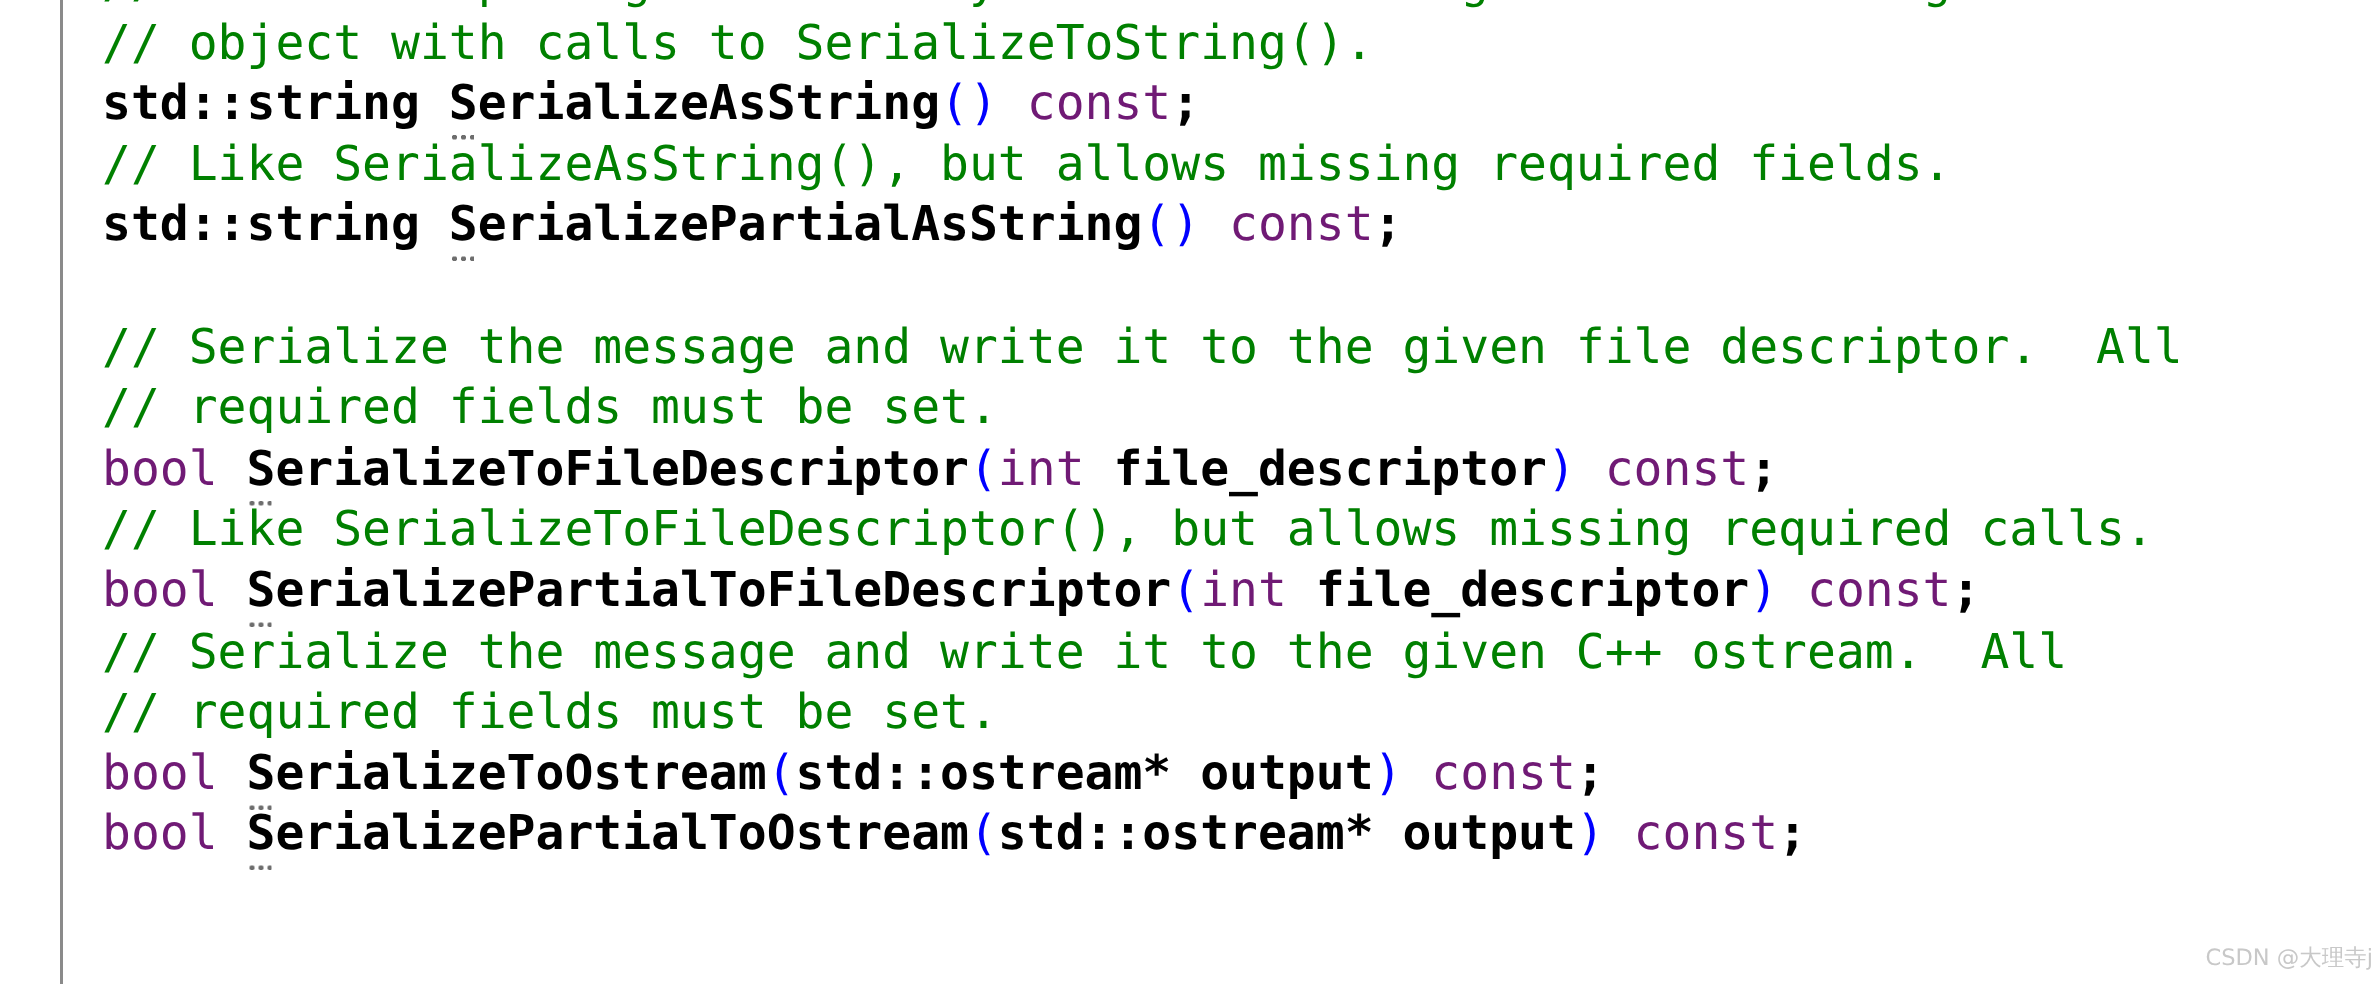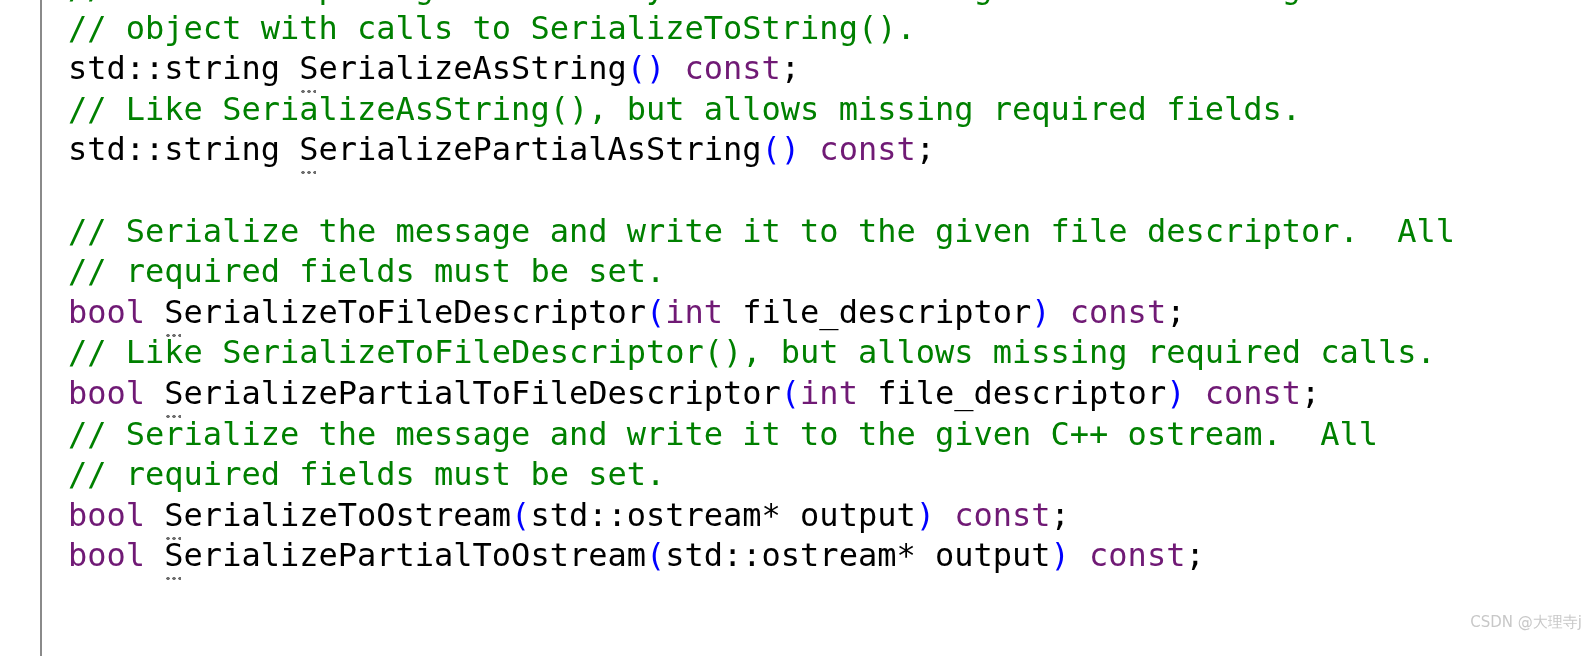--- a/index.html
+++ b/index.html
@@ -45,21 +45,21 @@
     padding-left: 68px;
     box-sizing: border-box;
     color: #000000;
   }
   
   #code { top: -33px; position: absolute; }
 
   .tok-comment { color: #008000; }
   .tok-keyword { color: #701a75; }
   .tok-punct-blue { color: #0000ff; }
-  .tok-plain  { color: #000000; }
+  .tok-plain  { color: #000000; font-weight: bold; }
 
   
   .hint-dots {
     position: relative;
     display: inline;
   }
   .hint-dots::after {
     content: "";
     position: absolute;
     left: 1px;
@@ -68,21 +68,21 @@
     height: 3px;
     background-image:
       radial-gradient(circle, #6e6e6e 50%, rgba(0,0,0,0) 55%);
     background-size: 6px 3px;
     background-repeat: repeat-x;
   }
 
   #watermark {
     position: absolute;
     right: 0px;
-    bottom: 24px;
+    bottom: 8px;
     font-family: "DejaVu Sans", "Liberation Sans", sans-serif;
     font-size: 15px;
     color: #c8c8c8;
     white-space: nowrap;
     user-select: none;
   }
 </style>
 </head>
 <body>
 

